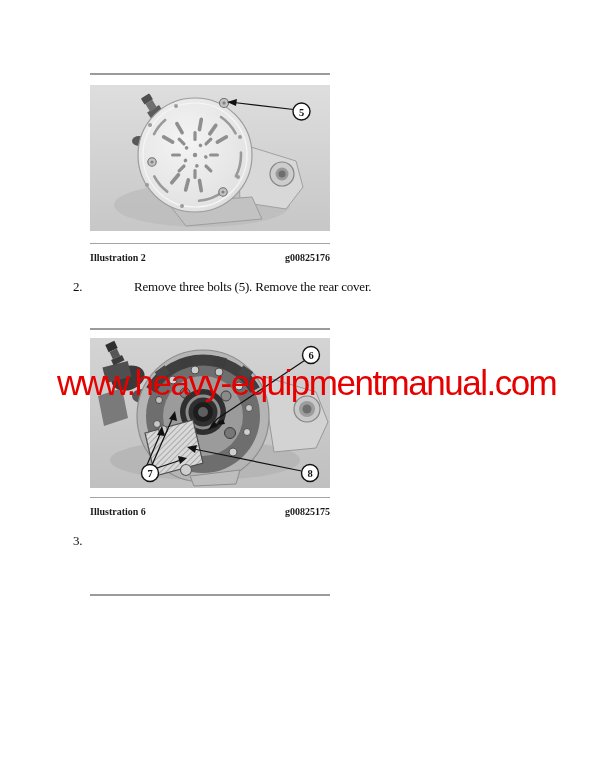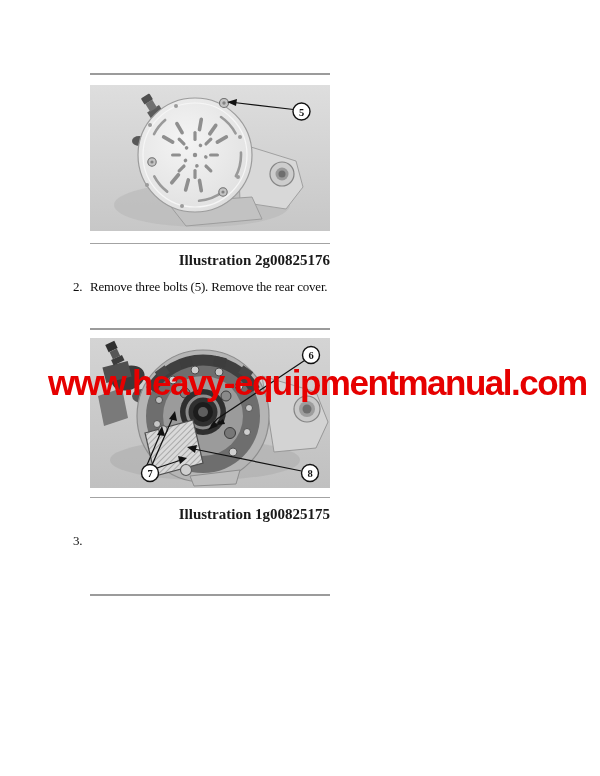--- a/index.html
+++ b/index.html
@@ -9,37 +9,36 @@
     background:#ffffff;
     font-family:"Liberation Serif", serif;
     color:#111;
     overflow:hidden;
   }
   .hrule{position:absolute;height:2px;background:#9b9b9b;}
   .hrule.thin{height:1px;background:#a3a3a3;}
   .figure{position:absolute;left:90px;width:240px;display:block;}
   .caption{
     position:absolute;left:90px;width:240px;
-    display:flex;justify-content:flex-end;align-items:baseline;
-    font-size:15px;font-weight:600;color:#1a1a1a;
+    display:flex;justify-content:space-between;align-items:baseline;
+    font-size:10px;font-weight:600;color:#1a1a1a;
     font-family:"Liberation Serif", serif;
   }
   .step{
     position:absolute;left:73px;
     font-size:13px;line-height:17px;letter-spacing:-0.2px;
     color:#0d0d0d;display:flex;
   }
   .step .num{width:17px;flex:0 0 17px;}
-  .step .lines div{white-space:nowrap;}
+  .step .lines div{white-space:nowrap;margin-left:44px;}
   .watermark{
-    position:absolute;left:48px;top:365px;z-index:6;
+    position:absolute;left:57px;top:365px;z-index:6;
     font-family:"Liberation Sans", sans-serif;
     font-size:35px;line-height:35px;letter-spacing:-1.5px;
     white-space:nowrap;
-    font-weight:bold;
   }
 </style>
 </head>
 <body>
 
 <div class="page">
 
   <div class="hrule" style="left:90px;top:73px;width:240px;"></div>
 
   <svg class="figure" style="top:85px;height:146px;" width="240" height="146" viewBox="0 0 240 146">
@@ -245,21 +244,21 @@
     <g>
       <line x1="211.5" y1="133" x2="104" y2="111" stroke="#111" stroke-width="1.2"></line>
       <polygon points="97,109 107,107 105,115" fill="#111"></polygon>
       <circle cx="220" cy="135" r="8.5" fill="#fff" stroke="#111" stroke-width="1.4"></circle>
       <text x="220" y="139" text-anchor="middle" font-family="Liberation Serif, serif" font-size="10.5" font-weight="600" fill="#111">8</text>
     </g>
   </svg>
 
   <div class="hrule thin" style="left:90px;top:497px;width:240px;"></div>
   <div class="caption" style="top:506px;">
-    <span>Illustration 1</span>
+    <span>Illustration 6</span>
     <span>g00825175</span>
   </div>
 
   <div class="step" style="top:532px;">
     <span class="num">3.</span>
     <span class="lines">
     </span>
   </div>
 
   <div class="hrule" style="left:90px;top:594px;width:240px;"></div>

